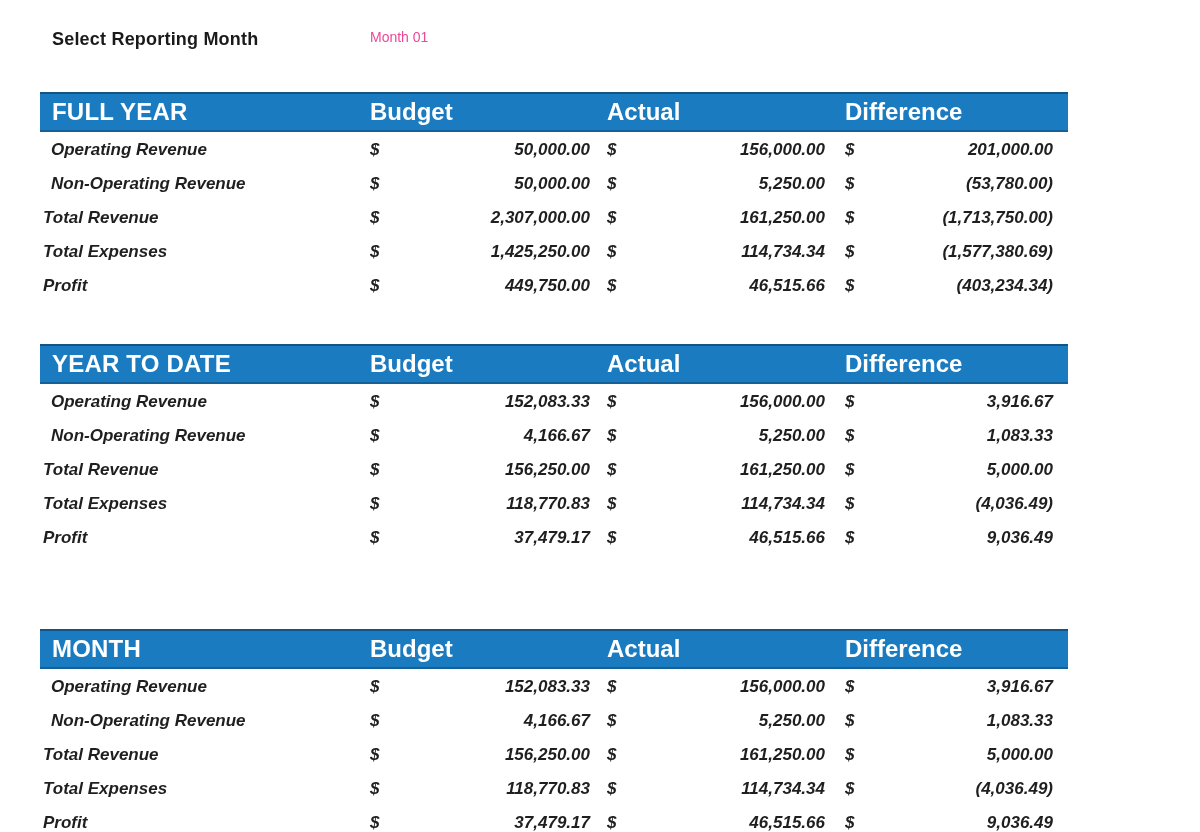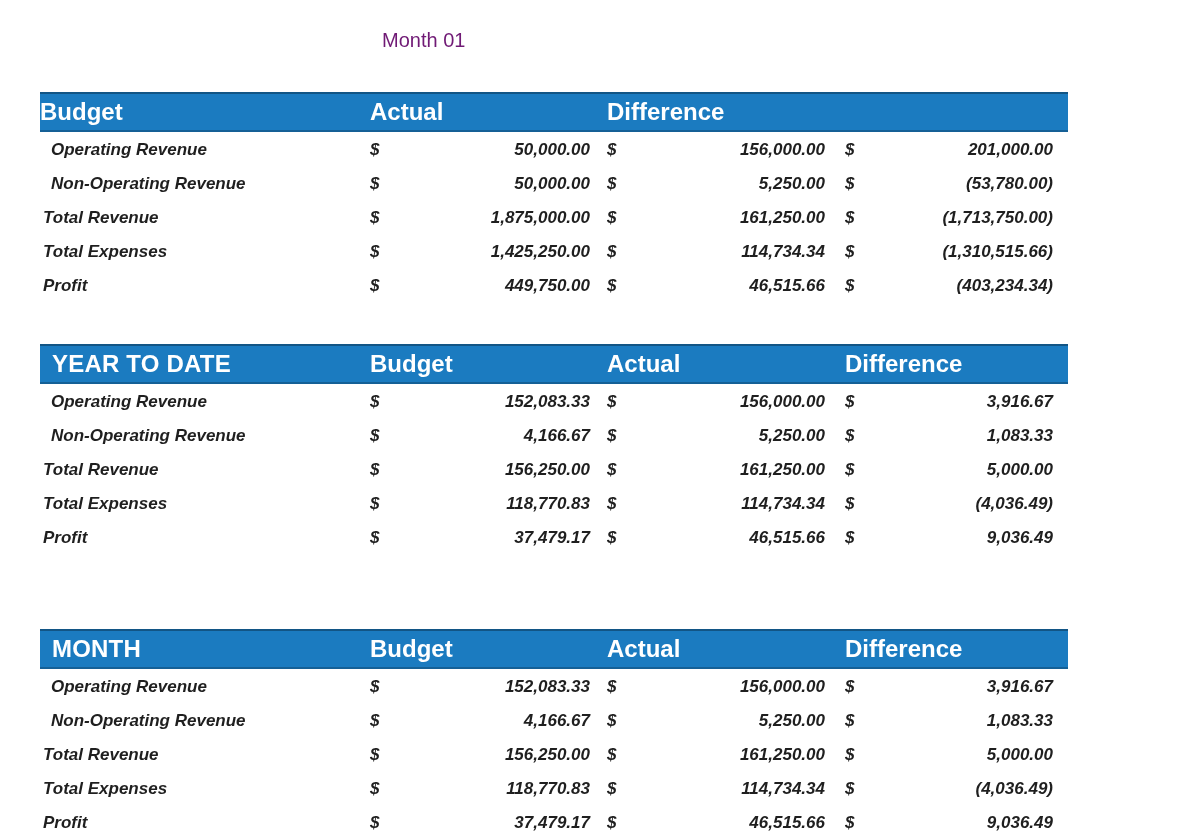--- a/index.html
+++ b/index.html
@@ -21,24 +21,24 @@
     left: 52px;
     top: 29px;
     font-size: 18px;
     font-weight: bold;
     letter-spacing: 0.2px;
     color: #1a1a1a;
     white-space: nowrap;
   }
   .month-value {
     position: absolute;
-    left: 382px;
+    left: 370px;
     top: 29px;
-    font-size: 20px;
-    color: #701a75;
+    font-size: 14px;
+    color: #ec4899;
     white-space: nowrap;
     cursor: pointer;
   }
   
   .fin-table {
     position: absolute;
     left: 40px;
     width: 1028px;
   }
   .band {
@@ -72,26 +72,28 @@
   .money { display: flex; justify-content: space-between; }
   .money.budget     { padding-right: 17px; }
   .money.actual     { padding-right: 20px; }
   .money.difference { padding-right: 15px; }
 </style>
 </head>
 <body>
 
 <div class="sheet">
 
+  <div class="month-label">Select Reporting Month</div>
 
   <div class="month-value">Month 01</div>
 
   <div>
       <section class="fin-table" style="top: 92px;">
     <div class="band">
+      <div class="title">FULL YEAR</div>
       <div>Budget</div>
       <div>Actual</div>
       <div>Difference</div>
     </div>
     <div class="tbody">
           <div class="row">
     <div class="label indent">Operating Revenue</div>
     <div class="money budget">
       <span>$</span>
       <span>50,000.00</span>
@@ -117,21 +119,21 @@
     </div>
     <div class="money difference">
       <span>$</span>
       <span>(53,780.00)</span>
     </div>
   </div>
           <div class="row">
     <div class="label">Total Revenue</div>
     <div class="money budget">
       <span>$</span>
-      <span>1,875,000.00</span>
+      <span>2,307,000.00</span>
     </div>
     <div class="money actual">
       <span>$</span>
       <span>161,250.00</span>
     </div>
     <div class="money difference">
       <span>$</span>
       <span>(1,713,750.00)</span>
     </div>
   </div>
@@ -140,21 +142,21 @@
     <div class="money budget">
       <span>$</span>
       <span>1,425,250.00</span>
     </div>
     <div class="money actual">
       <span>$</span>
       <span>114,734.34</span>
     </div>
     <div class="money difference">
       <span>$</span>
-      <span>(1,310,515.66)</span>
+      <span>(1,577,380.69)</span>
     </div>
   </div>
           <div class="row">
     <div class="label">Profit</div>
     <div class="money budget">
       <span>$</span>
       <span>449,750.00</span>
     </div>
     <div class="money actual">
       <span>$</span>

